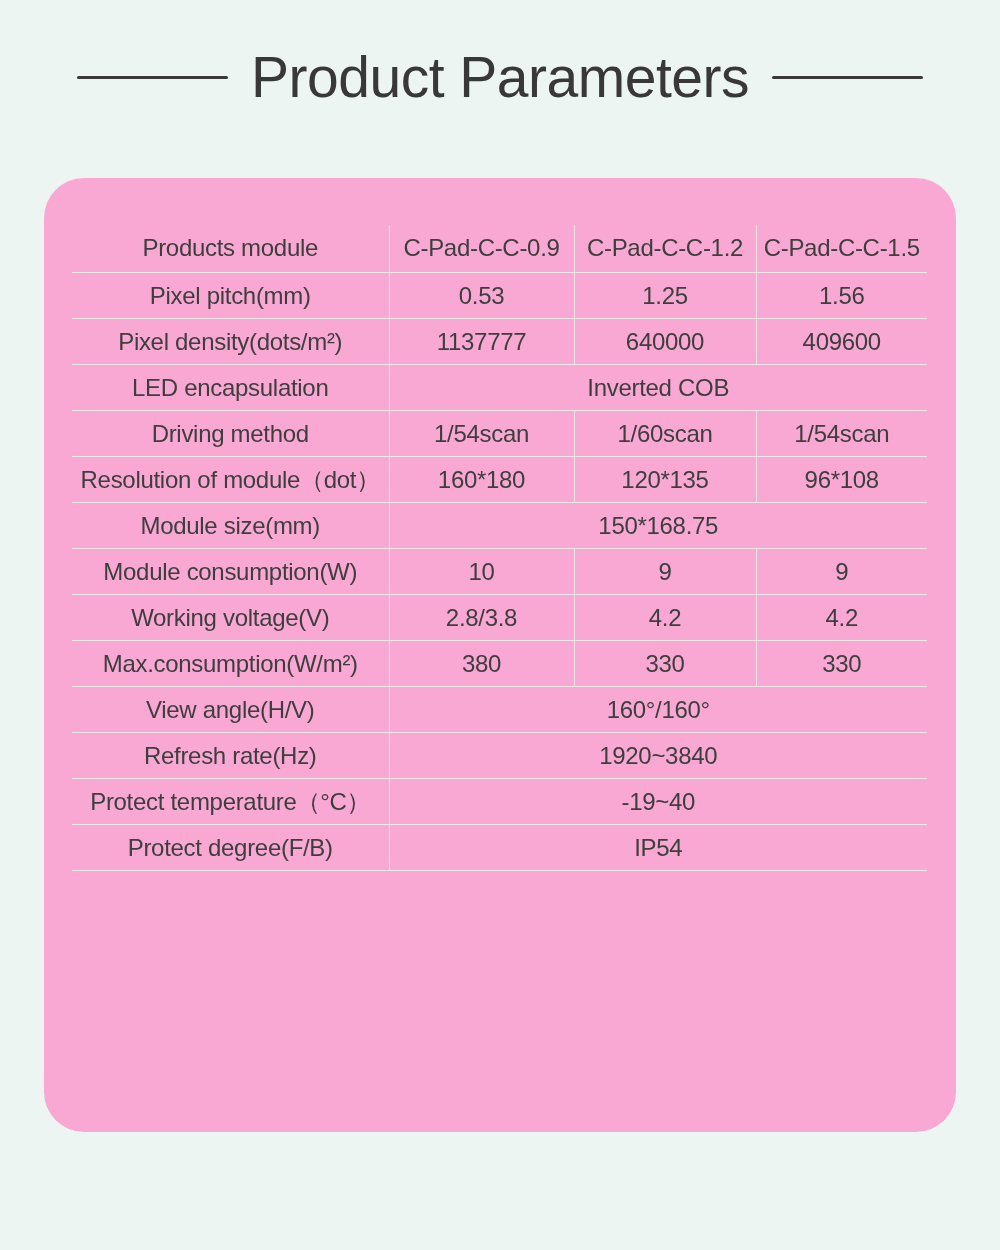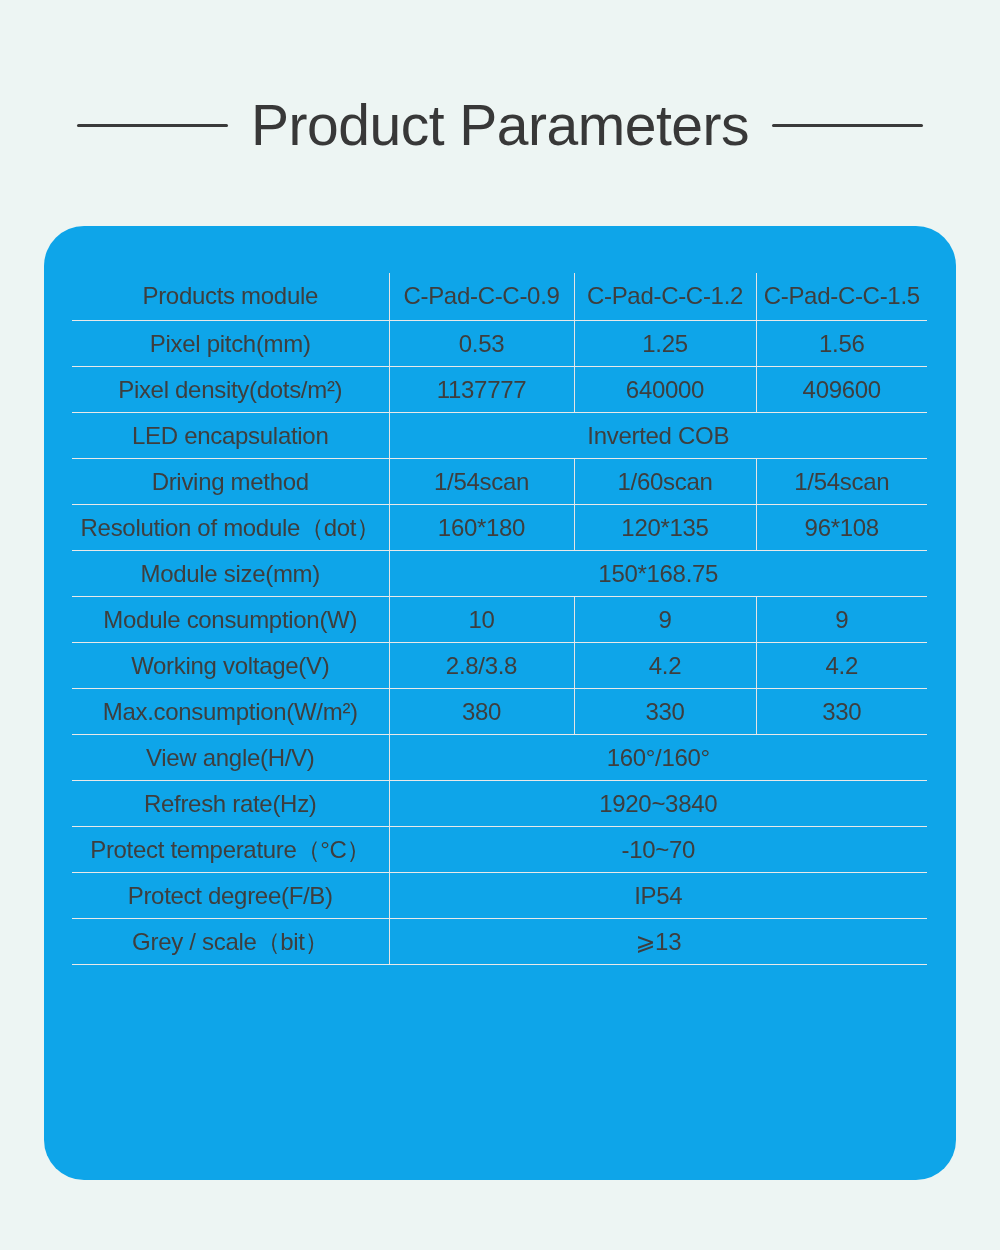--- a/index.html
+++ b/index.html
@@ -8,21 +8,21 @@
   }
   body {
     width: 1000px;
     height: 1250px;
     background: #edf5f3;
     font-family: "Liberation Sans", "DejaVu Sans", sans-serif;
     color: #3c3c3c;
     overflow: hidden;
   }
   .title-row {
-    padding-top: 94px;
+    padding-top: 46px;
     display: flex;
     align-items: center;
     justify-content: center;
     gap: 23px;
   }
   .title-rule {
     width: 151px;
     height: 3px;
     background: #3a3a3a;
     border-radius: 2px;
@@ -32,21 +32,21 @@
     font-size: 57px;
     line-height: 1.1;
     color: #383838;
     letter-spacing: -0.5px;
     white-space: nowrap;
   }
   .spec-card {
     width: 912px;
     height: 954px;
     margin: 69px auto 0 auto;
-    background: #0ea5e9;
+    background: #f9a8d4;
     border-radius: 40px;
     box-sizing: border-box;
     padding: 47px 29px 0 28px;
   }
   table.spec-table {
     border-collapse: collapse;
     table-layout: fixed;
     width: 855px;
   }
   .spec-table col.c0 { width: 317px; }
@@ -150,25 +150,21 @@
     <tr>
       <td class="vr">View angle(H/V)</td>
       <td colspan="3">160°/160°</td>
     </tr>
     <tr>
       <td class="vr">Refresh rate(Hz)</td>
       <td colspan="3">1920~3840</td>
     </tr>
     <tr>
       <td class="vr">Protect temperature（°C）</td>
-      <td colspan="3">-10~70</td>
+      <td colspan="3">-19~40</td>
     </tr>
     <tr>
       <td class="vr">Protect degree(F/B)</td>
       <td colspan="3">IP54</td>
-    </tr>
-    <tr>
-      <td class="vr">Grey / scale（bit）</td>
-      <td colspan="3">⩾13</td>
     </tr>
   </tbody>
     </table>
 </div>
 
 </body></html>

